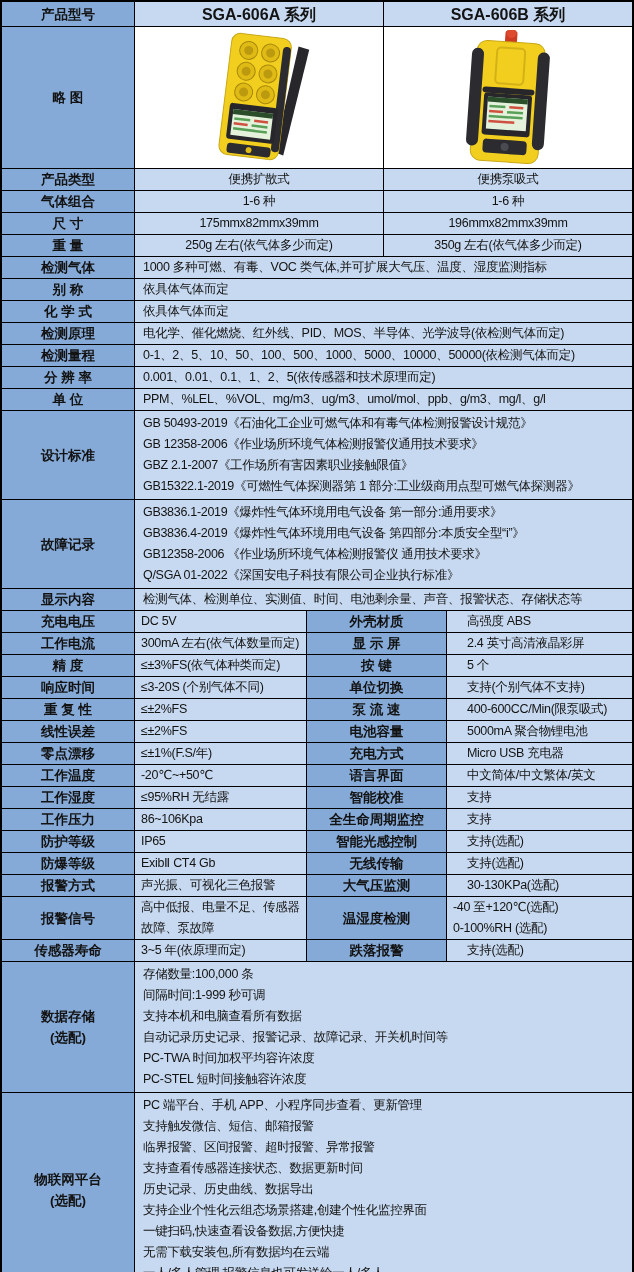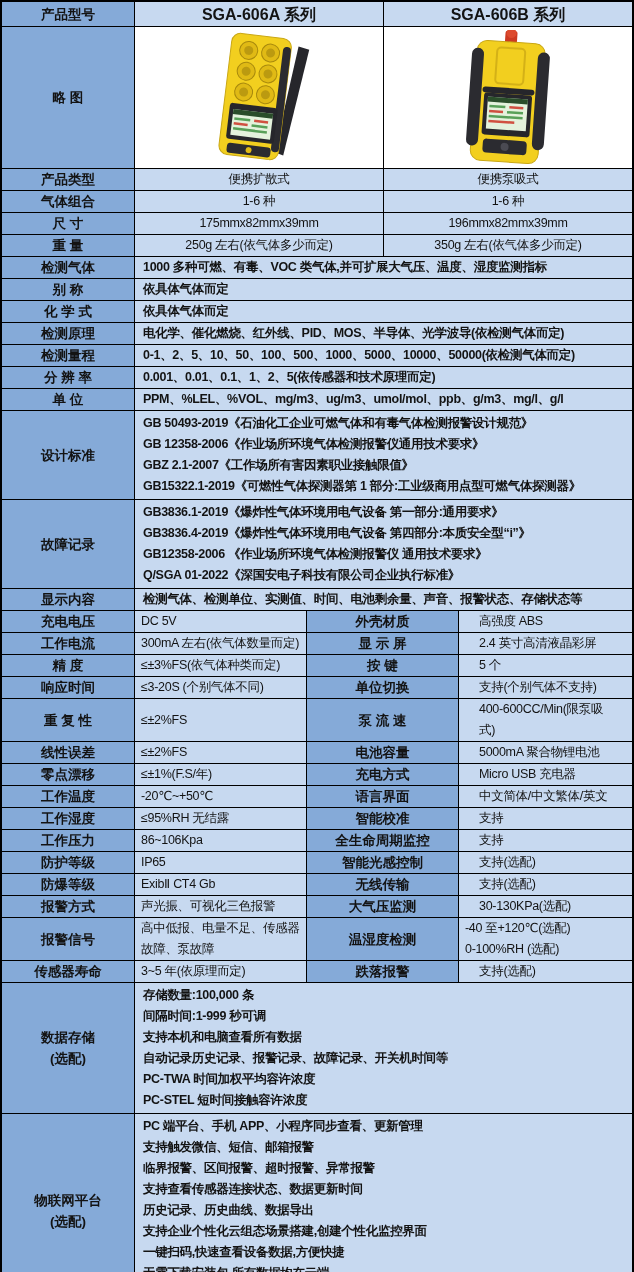--- a/index.html
+++ b/index.html
@@ -10,23 +10,23 @@
   .c{box-sizing:border-box;border-right:1px solid #000;display:flex;align-items:center;
      font-size:12.5px;letter-spacing:-0.3px;line-height:21px;min-height:21px;}
   .c.last{border-right:none;}
   .lab{background:#85aad8;font-weight:700;font-size:13.5px;justify-content:center;text-align:center;
        flex-direction:column;letter-spacing:0;}
   .val{background:#c7d9f0;}
   .w1{width:133px;flex:0 0 auto;}
   .h1{width:249px;flex:0 0 auto;justify-content:center;text-align:center;}
   .h2{flex:1 1 auto;justify-content:center;text-align:center;}
   .q1{width:172px;flex:0 0 auto;padding:0 6px;}
-  .q2{width:152px;flex:0 0 auto;}
+  .q2{width:140px;flex:0 0 auto;}
   .q3{flex:1 1 auto;padding:0 20px;}
-  .fullv{flex:1 1 auto;padding:0 8px;font-weight:bold;}
+  .fullv{flex:1 1 auto;padding:0 8px;}
   .b{font-weight:700;font-size:16px;letter-spacing:0;}
   .hd .c{min-height:24px;}
   .white{background:#fff;}
   .imgrow{height:141px;}
   .ml{display:block;padding:2px 8px;}
   .ml > div{line-height:21px;white-space:nowrap;}
   .mlv{display:block;padding:0 6px;}
   .mlv > div{line-height:21px;}
   svg{display:block;}
 </style>

